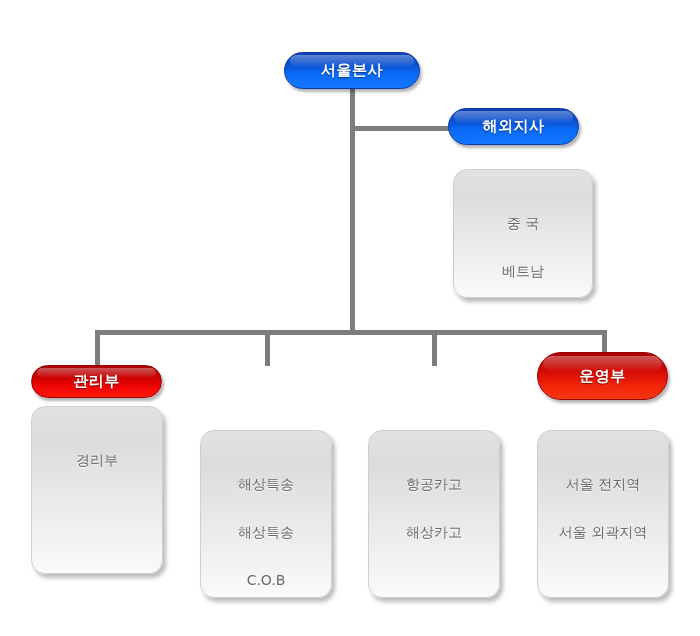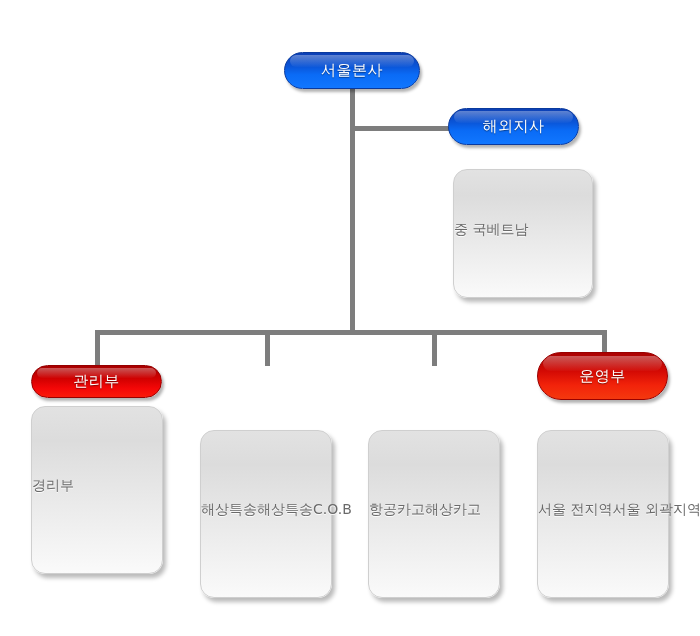--- a/index.html
+++ b/index.html
@@ -30,21 +30,21 @@
 
   
   .pill {
     position: absolute;
     display: flex;
     align-items: center;
     justify-content: center;
     border-radius: 999px;
     box-sizing: border-box;
     color: #ffffff;
-    font-weight: normal;
+    font-weight: bold;
     font-size: 15px;
     letter-spacing: 0.5px;
     text-shadow: 0 1px 1px rgba(0,0,0,0.45);
     box-shadow: 2px 3px 3px rgba(0,0,0,0.30);
     overflow: hidden;
   }
   .pill::after {
     content: "";
     position: absolute;
     left: 4%;
@@ -75,23 +75,23 @@
 
   
   .box {
     position: absolute;
     box-sizing: border-box;
     border-radius: 14px;
     border: 1px solid #cfcfcf;
     background: linear-gradient(to bottom, #e2e2e2 0%, #dcdcdc 20%, #ebebeb 60%, #fafafa 100%);
     box-shadow: 3px 4px 4px rgba(0,0,0,0.27);
     display: flex;
-    flex-direction: row;
+    flex-direction: column;
     align-items: center;
-    padding-top: 24px;
+    padding-top: 46px;
   }
   .box-item {
     font-size: 14px;
     color: #6a6a6a;
     line-height: 1;
     margin-bottom: 34px;
     white-space: nowrap;
     text-shadow: 0 1px 0 rgba(255,255,255,0.85);
   }
 </style>

